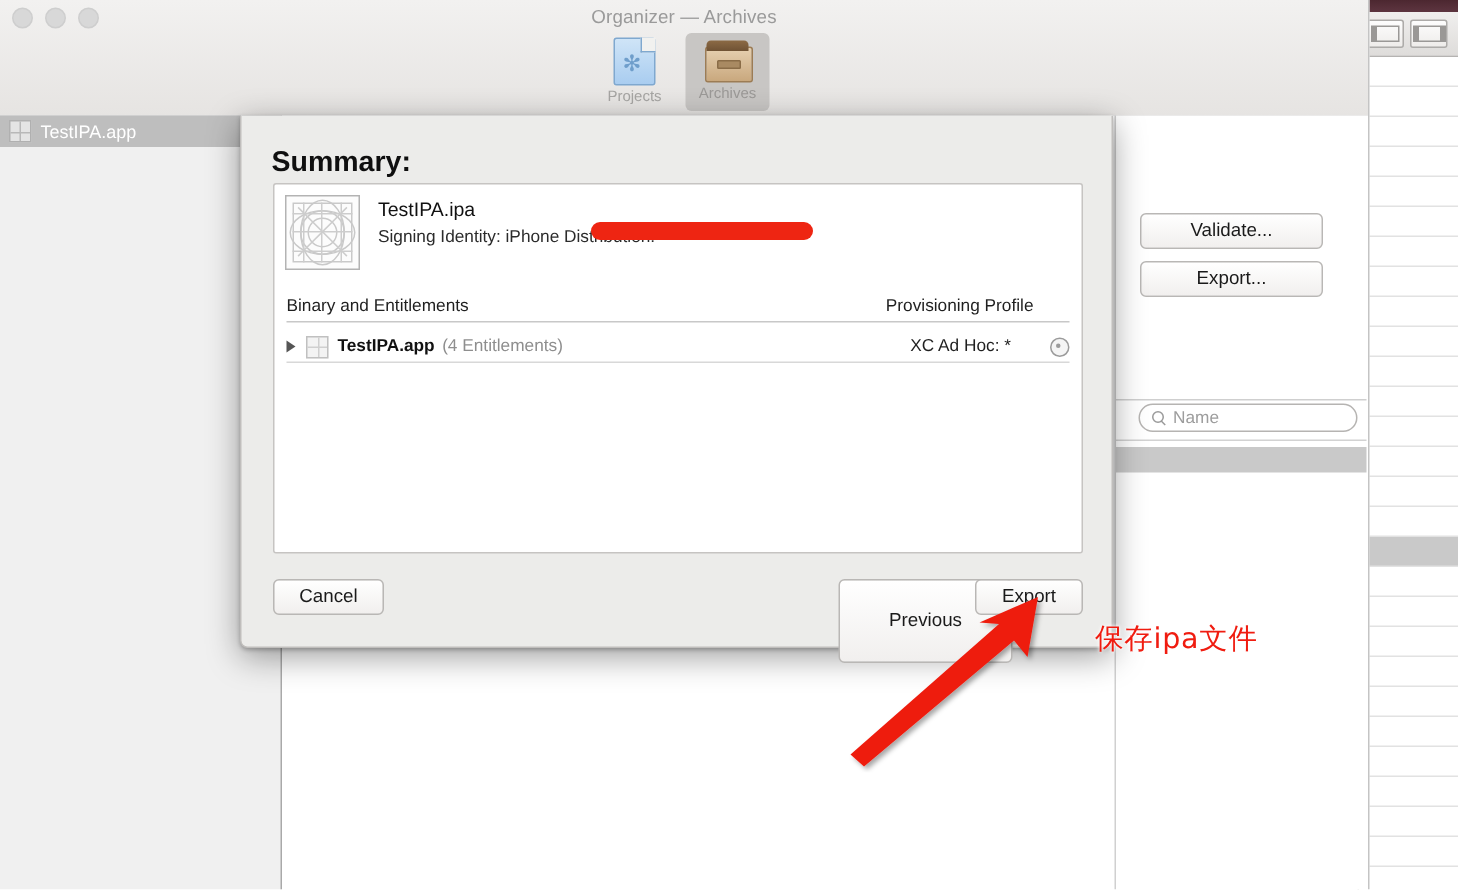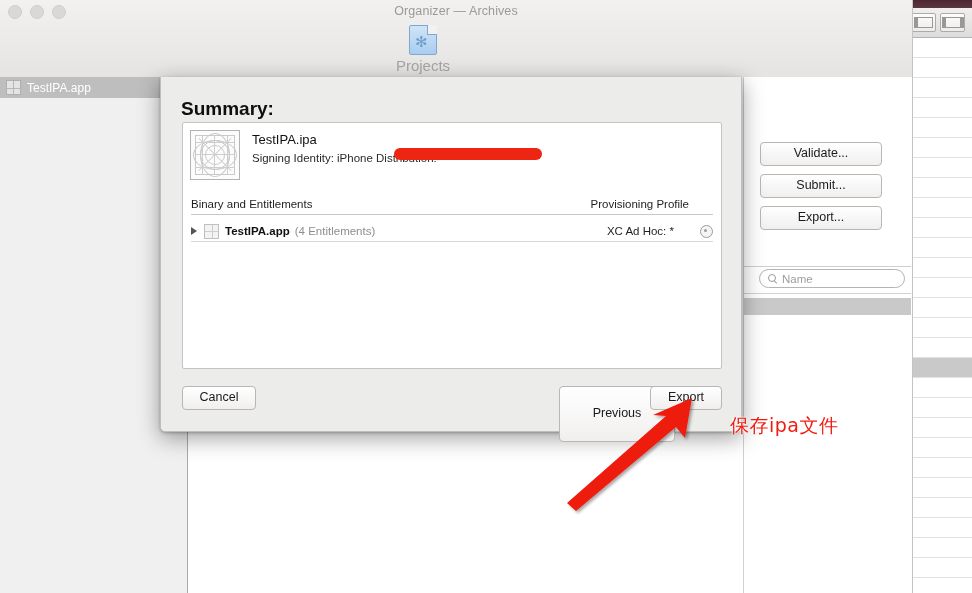--- a/index.html
+++ b/index.html
@@ -61,21 +61,21 @@
   }
   .tabs {
     position: absolute; left: 395px; top: 22px; display: flex; gap: 6px;
   }
   .tab {
     width: 56px; height: 52px; display: flex; flex-direction: column;
     align-items: center; justify-content: flex-start; border-radius: 4px;
     padding-top: 3px; box-sizing: border-box;
   }
   .tab.selected { background: #c8c6c4; }
-  .tab-label { font-size: 15px; color: #a6a5a3; margin-top: 2px; }
+  .tab-label { font-size: 10px; color: #a6a5a3; margin-top: 2px; }
   .tab.selected .tab-label { color: #9b9997; }
   .icon-projects { width: 28px; height: 32px; position: relative; }
   .icon-projects .page {
     position: absolute; inset: 0;
     background: linear-gradient(#cfe4f7, #a9cdf0);
     border: 1px solid #7fa8cf; border-radius: 2px;
   }
   .icon-projects .fold {
     position: absolute; right: 0; top: 0; width: 9px; height: 9px;
     background: #f1f1ef; border-left: 1px solid #7fa8cf; border-bottom: 1px solid #7fa8cf;
@@ -318,36 +318,43 @@
 
       <div class="tabs">
         <div class="tab">
           <div class="icon-projects">
             <div class="page"></div>
               <div class="fold"></div>
               <div class="mark">✻</div>
           </div>
           <div class="tab-label">Projects</div>
         </div>
+        <div class="tab selected">
+          <div class="icon-archives">
+            <div class="box"></div>
+              <div class="lid"></div>
+              <div class="slot"></div>
+          </div>
+          <div class="tab-label">Archives</div>
+        </div>
       </div>
     </div>
 
     <div class="sidebar">
       <div class="side-row selected">
         <div class="side-icon"></div>
         <span>TestIPA.app</span>
       </div>
     </div>
 
     <div class="content">
       <div class="content-divider"></div>
 
       <div class="side-buttons">
         <div class="btn side-btn">Validate...</div>
-        <div class="btn side-btn">Submit...</div>
         <div class="btn side-btn">Export...</div>
       </div>
 
       <div class="search-sep"></div>
       <div class="search-wrap">
         <div class="mag"></div>
         <span class="search-ph">Name</span>
       </div>
       <div class="search-bottom"></div>
       <div class="table-row-sel"></div>

